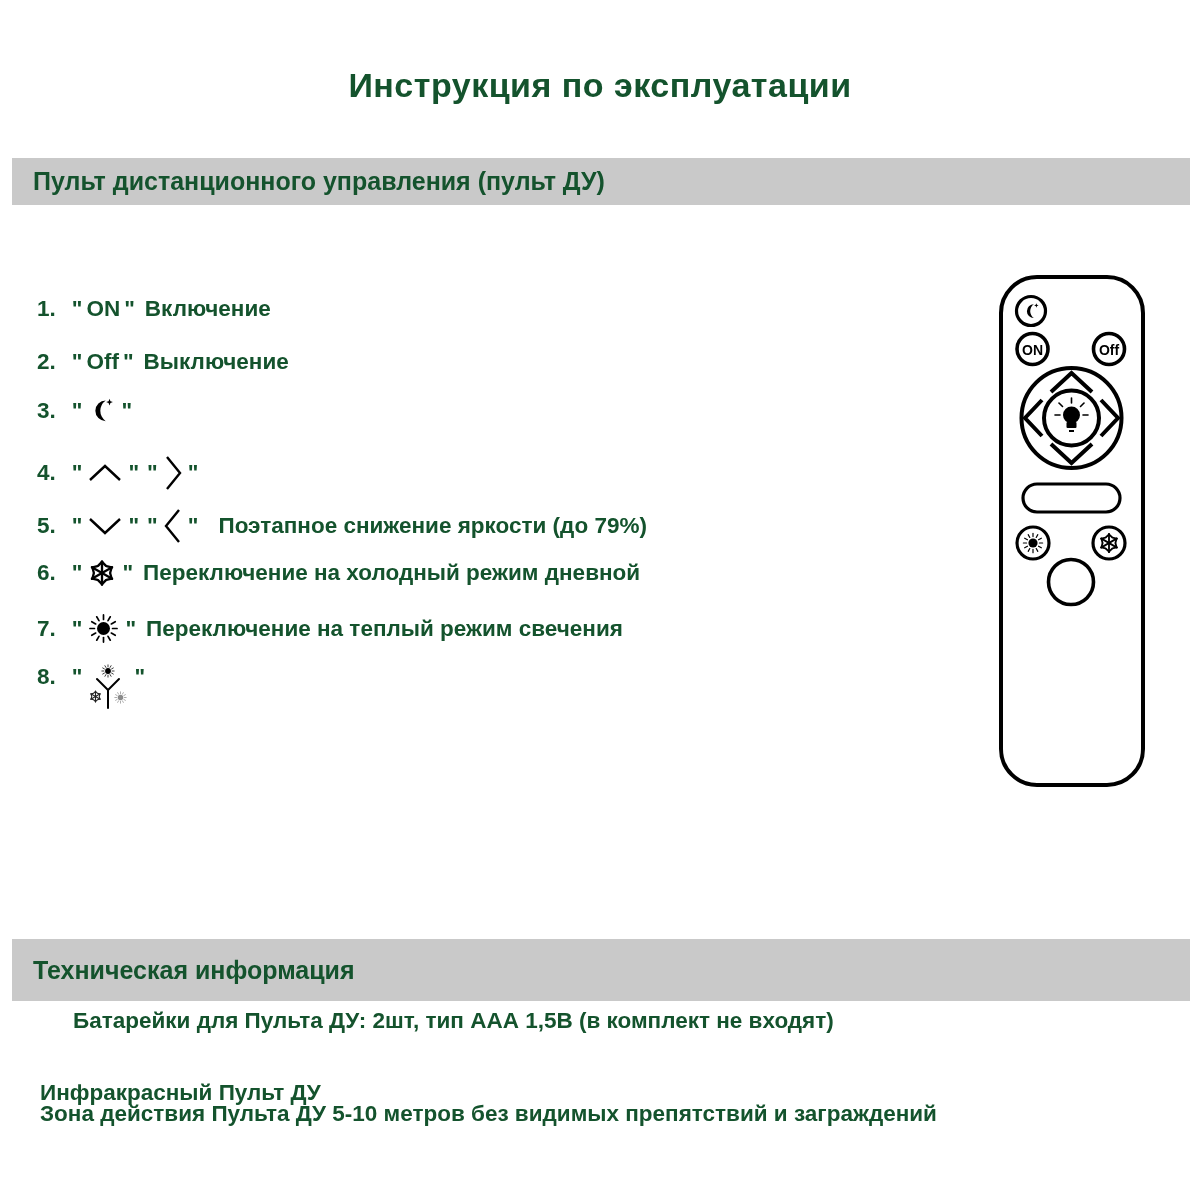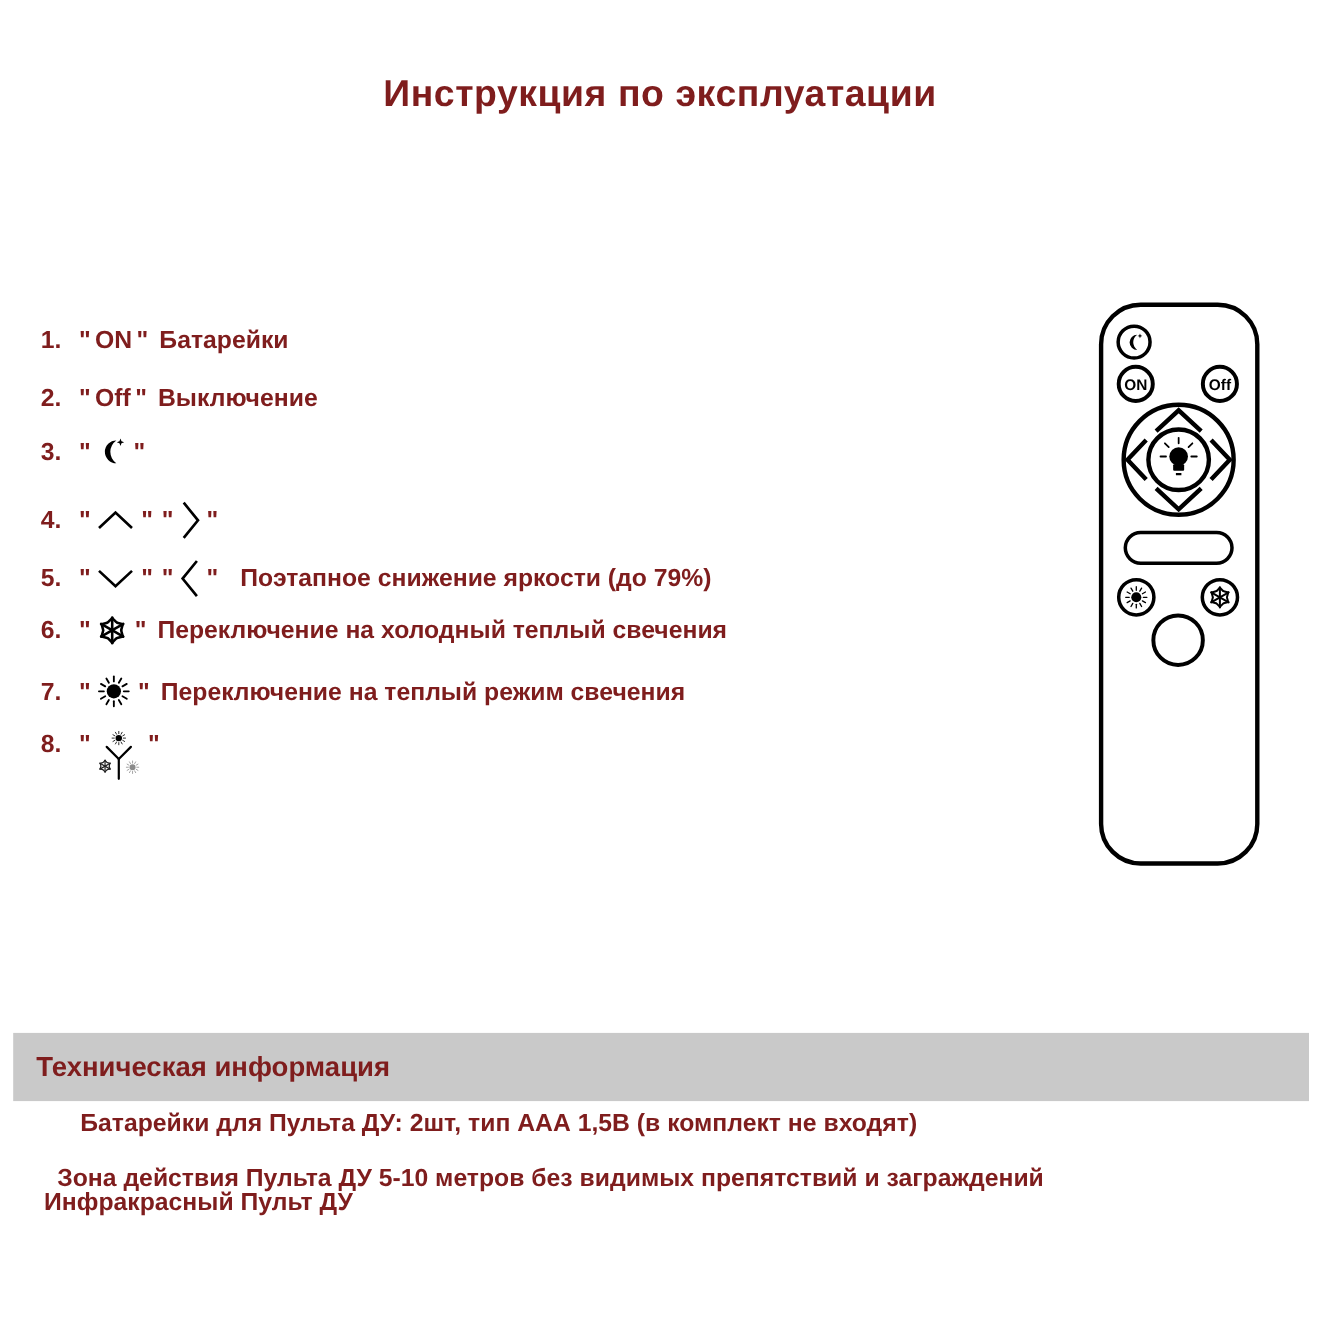--- a/index.html
+++ b/index.html
@@ -1,38 +1,38 @@
 <!DOCTYPE html>
 <html><head>
 <meta charset="utf-8">
 <style>
   html,body{margin:0;padding:0;background:#ffffff;}
   .page{position:relative;width:1200px;height:1200px;background:#ffffff;overflow:hidden;
-        font-family:"Liberation Sans",sans-serif;color:#7f1d1d;}
+        font-family:"Liberation Sans",sans-serif;color:#14532d;}
   .title{position:absolute;top:66px;left:0;width:100%;text-align:center;
          font-size:34px;font-weight:bold;letter-spacing:.5px;}
   .bar{position:absolute;left:12px;right:10px;background:#c9c9c9;
        display:flex;align-items:center;box-sizing:border-box;padding-left:21px;
        font-size:25px;font-weight:bold;}
   #bar-remote{top:158px;height:47px;}
   #bar-tech{top:939px;height:62px;}
   .item{position:absolute;left:37px;display:flex;align-items:center;
         font-size:22.5px;font-weight:bold;}
   .item .num{margin-right:12px;}
   .item .q{margin:0 4px;}
   .item .desc{margin-left:6px;white-space:nowrap;}
   .item .desc-wide{margin-left:16px;white-space:nowrap;}
   .icon{display:block;margin:0 2px;color:#000;}
   #item-8{align-items:flex-start;}
   #item-8 .num,#item-8 .q{line-height:28px;}
   #item-8 .icon-temp{margin-top:0px;}
   .desc-block{margin-left:6px;}
   .desc-block div{line-height:31px;white-space:nowrap;}
   .tech-line{position:absolute;left:40px;font-size:22.5px;font-weight:bold;white-space:nowrap;}
-  #tech-1{top:1080px;} #tech-2{top:1008px;margin-left:33px;} #tech-3{top:1058px;margin-left:12px;}
+  #tech-1{top:1080px;} #tech-2{top:1008px;margin-left:33px;} #tech-3{top:1101px;}
   .remote-wrap{position:absolute;left:995px;top:272px;}
   .defs-holder{position:absolute;width:0;height:0;overflow:hidden;}
   svg text{font-family:"Liberation Sans",sans-serif;}
 </style>
 </head>
 <body>
 
 <svg class="defs-holder" aria-hidden="true">
   <defs>
     <symbol id="sym-moon" viewBox="0 0 32 32">
@@ -81,27 +81,30 @@
         </g>
       </g>
     </symbol>
   </defs>
 </svg>
 
 <div class="page">
 
   <div class="title">Инструкция по эксплуатации</div>
 
+  <div class="bar" id="bar-remote">
+    <span>Пульт дистанционного управления (пульт ДУ)</span>
+  </div>
 
   <div class="item" style="top:296px">
     <span class="num">1.</span>
     <span class="q">"</span>
     <span>ON</span>
     <span class="q">"</span>
-    <span class="desc">Батарейки</span>
+    <span class="desc">Включение</span>
   </div>
 
   <div class="item" style="top:349px">
     <span class="num">2.</span>
     <span class="q">"</span>
     <span>Off</span>
     <span class="q">"</span>
     <span class="desc">Выключение</span>
   </div>
 
@@ -143,21 +146,21 @@
     <span class="desc-wide">Поэтапное снижение яркости (до 79%)</span>
   </div>
 
   <div class="item" style="top:559px">
     <span class="num">6.</span>
     <span class="q">"</span>
     <svg class="icon" width="28" height="28">
         <use href="#sym-snowflake" width="28" height="28"></use>
       </svg>
     <span class="q">"</span>
-    <span class="desc">Переключение на холодный теплый свечения</span>
+    <span class="desc">Переключение на холодный режим дневной</span>
   </div>
 
   <div class="item" style="top:613px">
     <span class="num">7.</span>
     <span class="q">"</span>
     <svg class="icon" width="31" height="31">
         <use href="#sym-sun" width="31" height="31"></use>
       </svg>
     <span class="q">"</span>
     <span class="desc">Переключение на теплый режим свечения</span>

